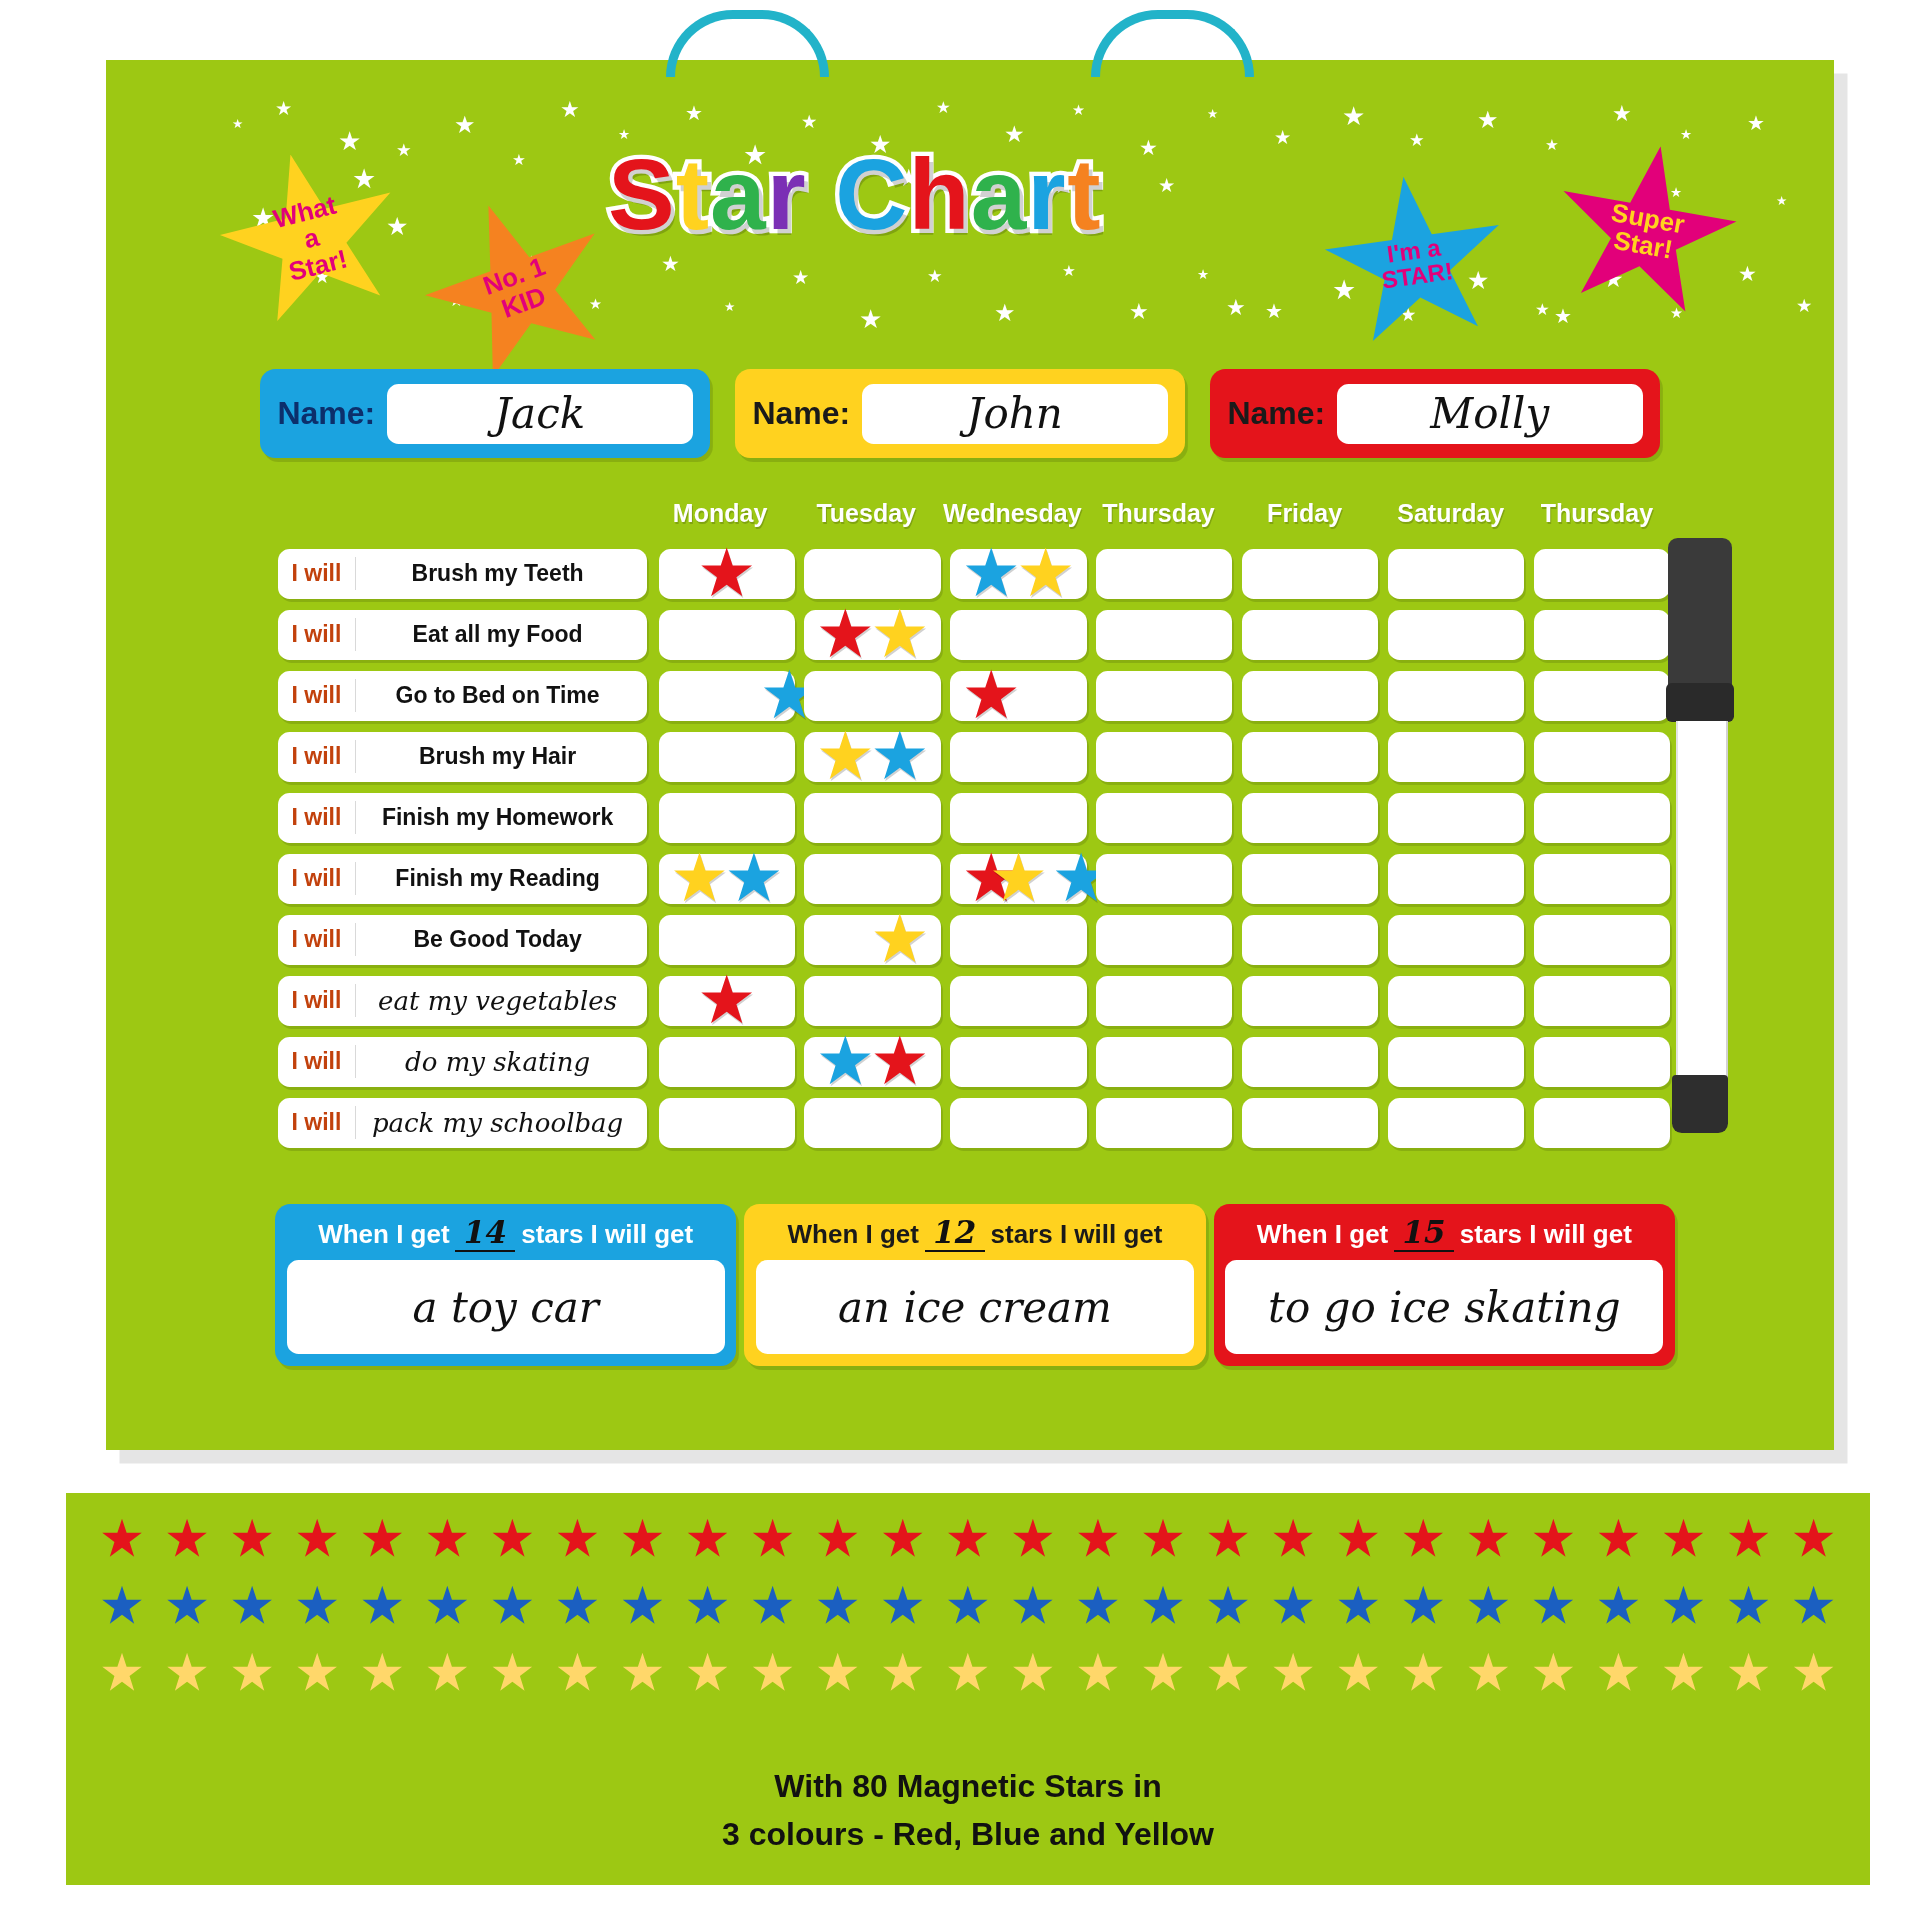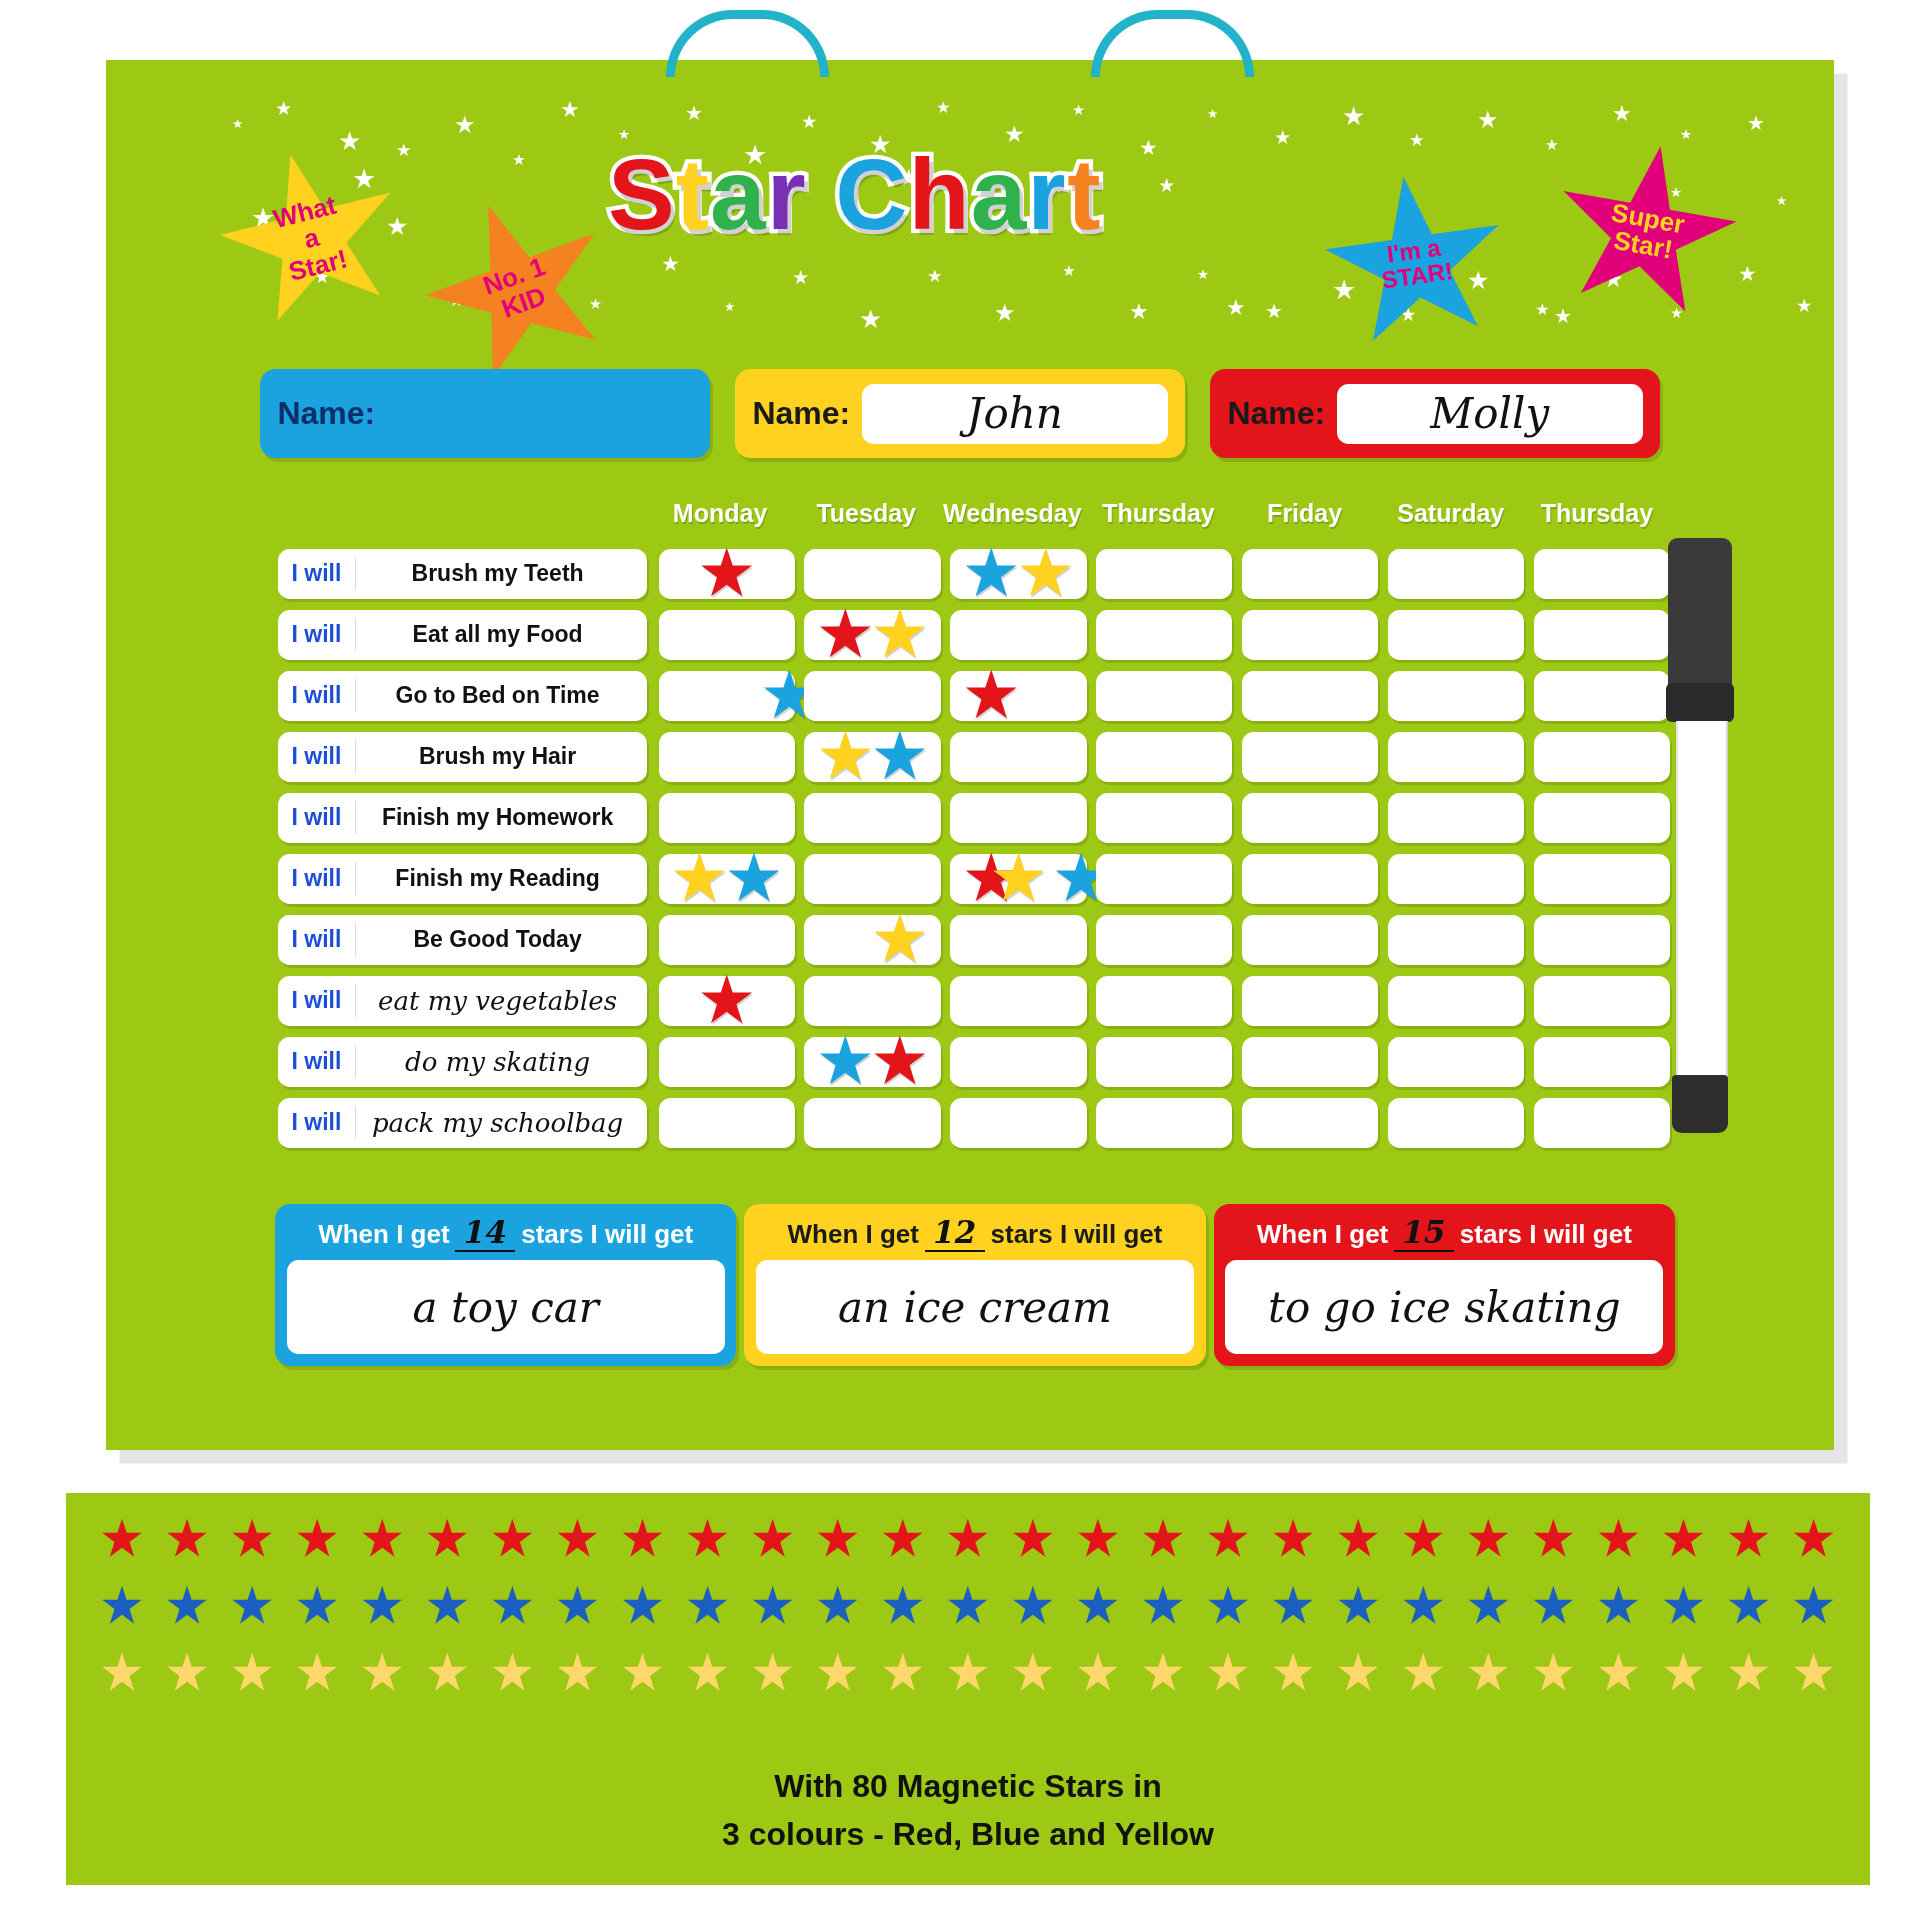--- a/index.html
+++ b/index.html
@@ -109,21 +109,21 @@
     width:1392px;
   }
   .row{display:flex;align-items:center;height:61px;}
   .task{
     width:369px;height:50px;background:#ffffff;border-radius:11.6px;
     display:flex;align-items:center;
     box-shadow:1.9px 2.9px 0 rgba(0,0,0,0.12);
     margin-right:11.6px;
   }
   .iwill{
-    font-size:23px;font-weight:bold;color:#1d4ed8;padding:0 13.5px;
+    font-size:23px;font-weight:bold;color:#c2410c;padding:0 13.5px;
     border-right:1.9px solid #d9d9d9;height:33px;display:flex;align-items:center;
   }
   .tasktext{
     flex:1;text-align:center;font-size:23px;font-weight:bold;color:#111;padding-right:7.7px;
   }
   .tasktext.hand{
     font-family:"DejaVu Serif", serif;
     font-weight:normal;font-style:italic;font-size:26px;
   }
   .cells{flex:1;display:flex;gap:9.7px;}
@@ -295,20 +295,21 @@
       <div class="star-shape" style="background: rgb(226, 0, 122);"></div>
       <div class="lbl" style="color: rgb(255, 210, 31);">
         <div>Super</div>
         <div>Star!</div>
       </div>
     </div>
 
   <div class="names" id="names-row">
       <div class="name-card name-blue">
         <div class="nlabel">Name:</div>
+        <div class="nfield">Jack</div>
       </div>
       <div class="name-card name-yellow">
         <div class="nlabel">Name:</div>
         <div class="nfield">John</div>
       </div>
       <div class="name-card name-red">
         <div class="nlabel">Name:</div>
         <div class="nfield">Molly</div>
       </div>
     </div>

